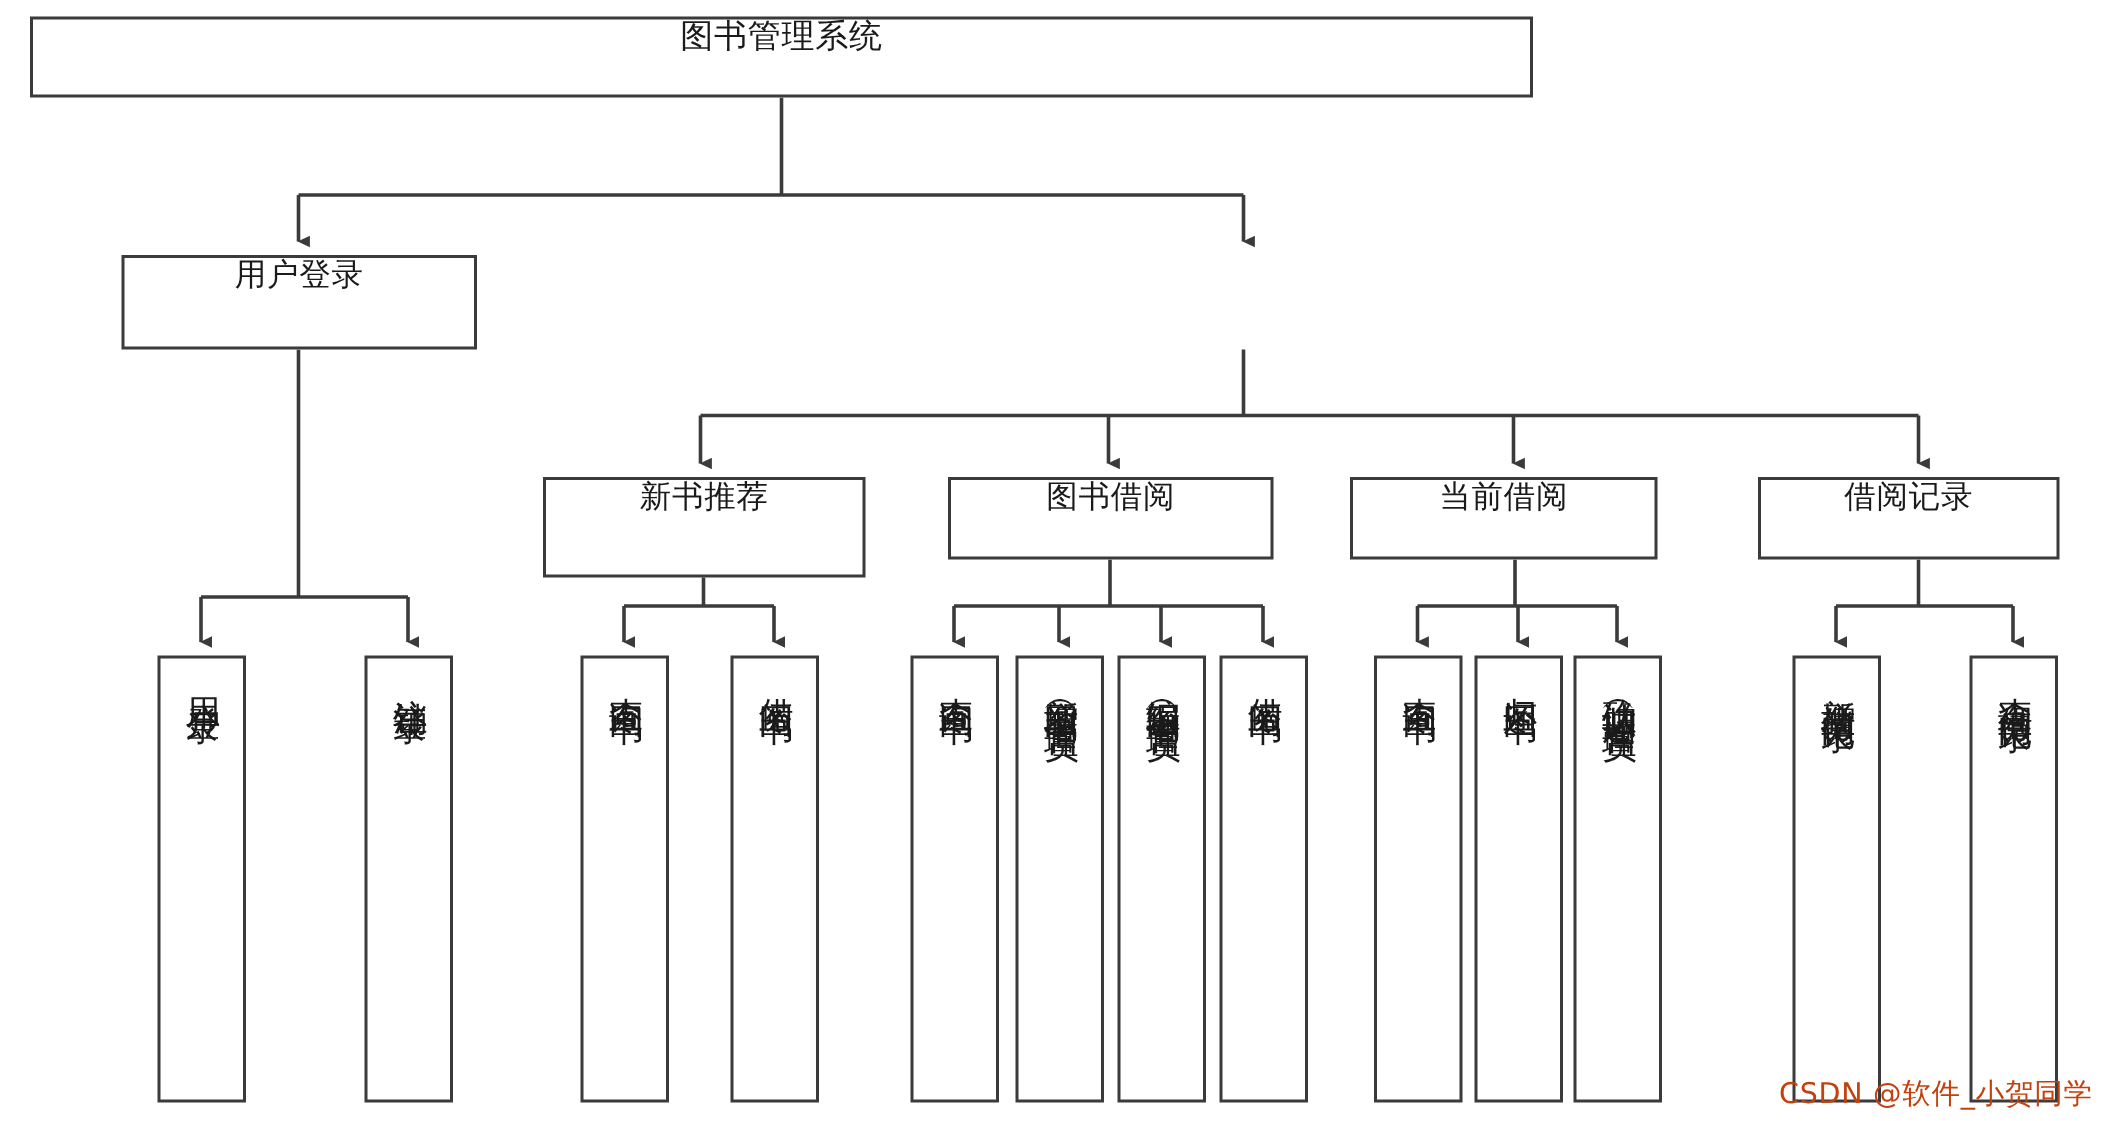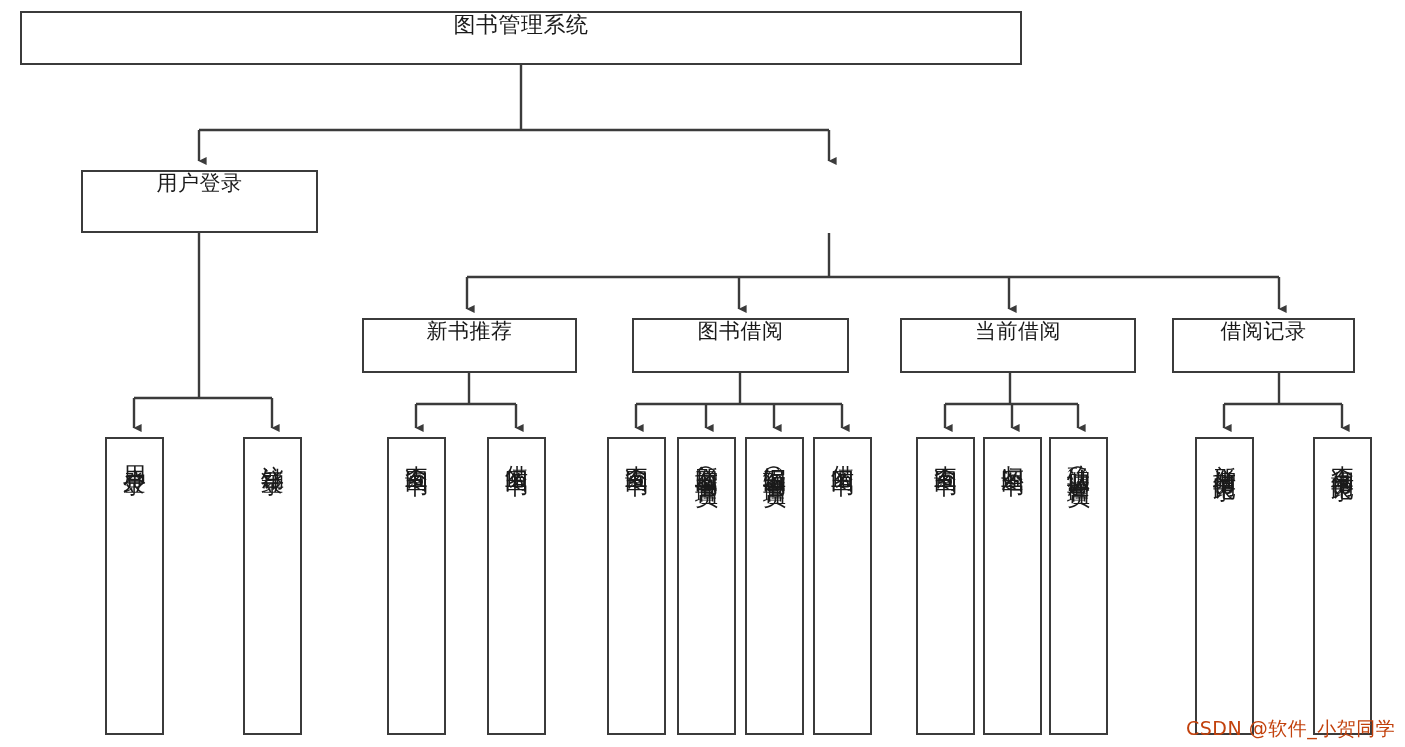--- a/index.html
+++ b/index.html
@@ -126,30 +126,30 @@
   </svg>
 
   <div class="node horiz root" style="left:20px; top:11px; width:1002px; height:54px;">
     <span class="label">图书管理系统</span>
   </div>
 
   <div class="node horiz" style="left:81px; top:170px; width:237px; height:63px;">
     <span class="label">用户登录</span>
   </div>
 
-  <div class="node horiz" style="left:362px; top:318px; width:215px; height:55px;">
+  <div class="node horiz" style="left:362px; top:318px; width:215px; height:67px;">
     <span class="label">新书推荐</span>
   </div>
   <div class="node horiz" style="left:632px; top:318px; width:217px; height:55px;">
     <span class="label">图书借阅</span>
   </div>
-  <div class="node horiz" style="left:900px; top:318px; width:236px; height:55px;">
+  <div class="node horiz" style="left:900px; top:318px; width:205px; height:55px;">
     <span class="label">当前借阅</span>
   </div>
-  <div class="node horiz" style="left:1172px; top:318px; width:183px; height:55px;">
+  <div class="node horiz" style="left:1172px; top:318px; width:201px; height:55px;">
     <span class="label">借阅记录</span>
   </div>
 
   <div class="node vert" style="left:105px; top:437px; width:59px; height:298px;">
     <span class="label">用户登录</span>
   </div>
   <div class="node vert" style="left:243px; top:437px; width:59px; height:298px;">
     <span class="label">注销登录</span>
   </div>
 

